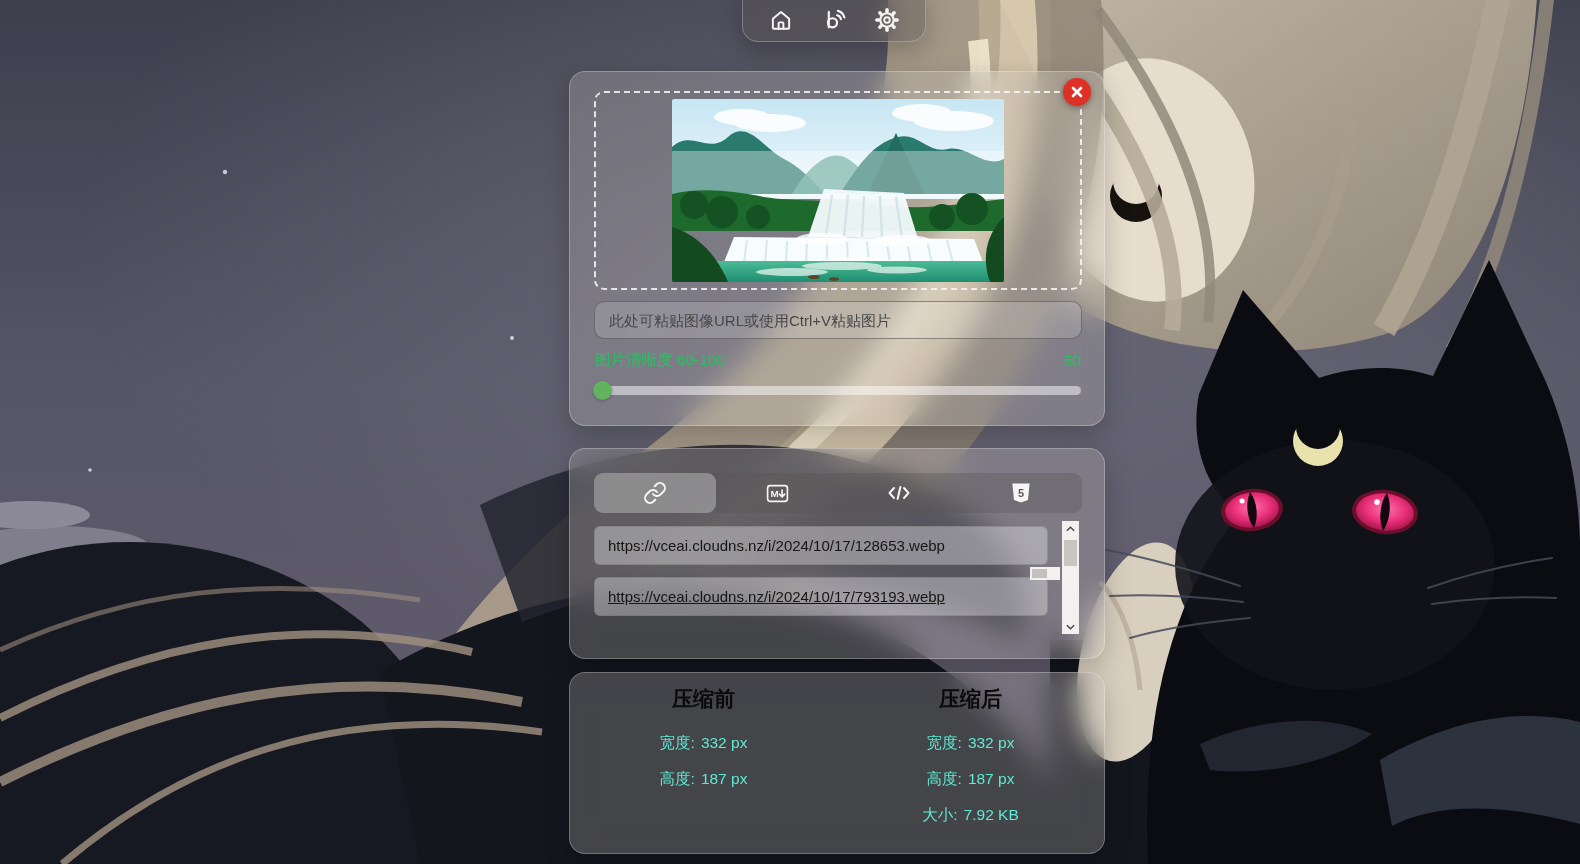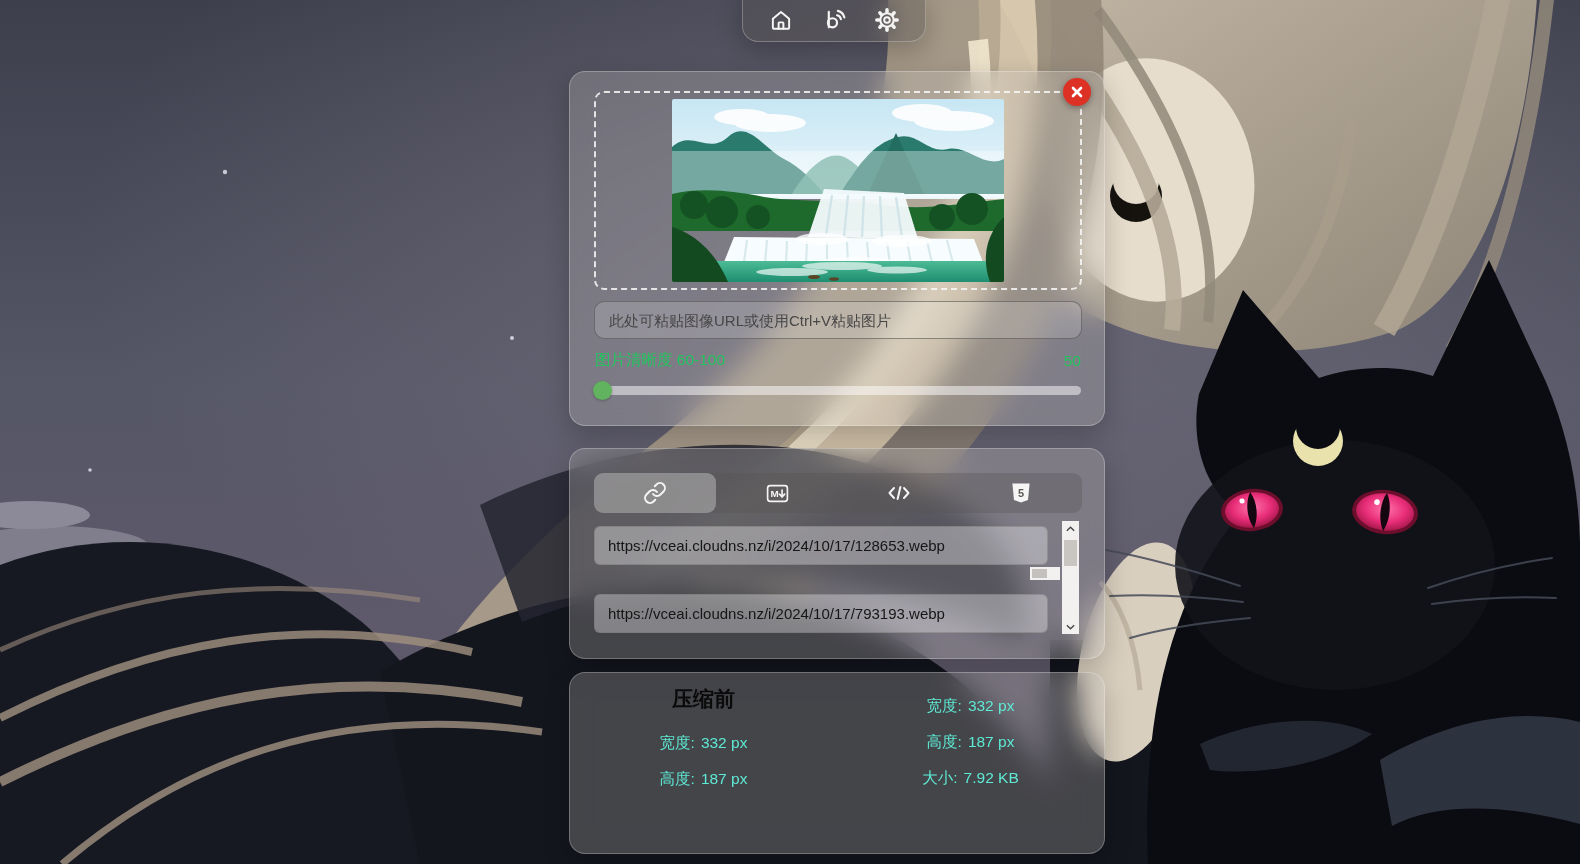--- a/index.html
+++ b/index.html
@@ -42,21 +42,21 @@
   .panel-output{left:569px;top:448px;width:536px;height:211px;}
   .tabbar{position:absolute;left:24px;top:24px;width:488px;height:40px;border-radius:9px;
     background:rgba(88,85,83,.34);display:flex;}
   .tab{flex:1;border:none;background:none;display:flex;align-items:center;justify-content:center;
     cursor:pointer;border-radius:9px;padding:0;}
   .tab.active{background:rgba(255,255,255,.30);}
   .url-row{position:absolute;left:24px;width:454px;height:39px;box-sizing:border-box;
     background:rgba(255,255,255,.34);border:1px solid rgba(110,108,106,.4);border-radius:6px;
     font-size:15px;color:#161616;line-height:37px;padding:0 13px;white-space:nowrap;
     overflow:hidden;cursor:text;}
-  .row-1{top:77px;} .row-2{top:145px;}
+  .row-1{top:77px;} .row-2{top:128px;text-decoration:underline;}
   .vscroll{position:absolute;right:25px;top:72px;width:17px;height:113px;background:#f3f1ef;
     display:flex;flex-direction:column;align-items:center;}
   .vs-btn{width:17px;height:15px;border:none;background:#f3f1ef;display:flex;align-items:center;
     justify-content:center;cursor:pointer;padding:0;}
   .vs-thumb{width:13px;height:26px;background:#c9c6c2;margin-top:4px;cursor:grab;}
   .vs-spacer{flex:1;}
   .hscroll{position:absolute;right:44px;top:118px;width:30px;height:13px;background:#f3f1ef;
     display:flex;align-items:center;}
   .hs-thumb{width:15px;height:9px;background:#c3c0bd;margin-left:2px;cursor:grab;}
 
@@ -363,20 +363,21 @@
     <div class="res-col">
       <div class="res-title">压缩前</div>
       <div class="res-row">
         <span class="res-label">宽度:</span><span>332 px</span>
       </div>
       <div class="res-row">
         <span class="res-label">高度:</span><span>187 px</span>
       </div>
     </div>
     <div class="res-col">
+      <div class="res-title">压缩后</div>
       <div class="res-row">
         <span class="res-label">宽度:</span><span>332 px</span>
       </div>
       <div class="res-row">
         <span class="res-label">高度:</span><span>187 px</span>
       </div>
       <div class="res-row">
         <span class="res-label">大小:</span><span>7.92 KB</span>
       </div>
     </div>

